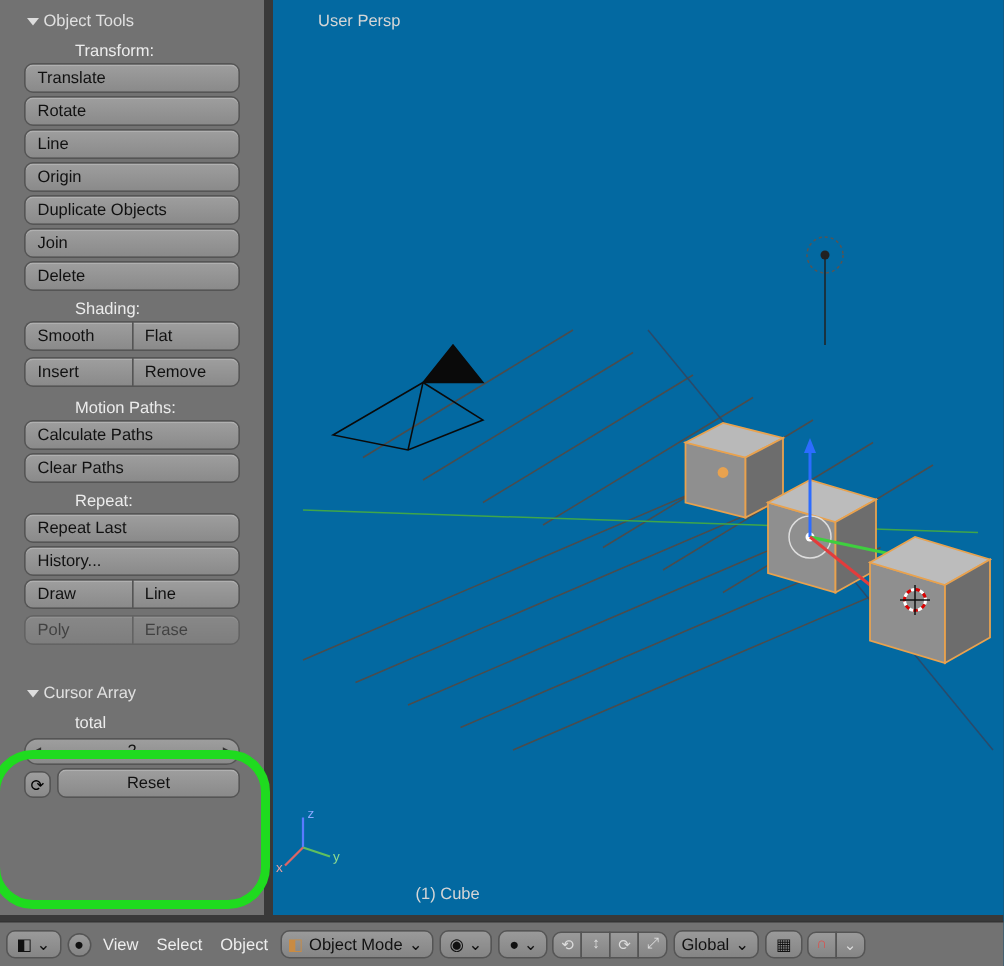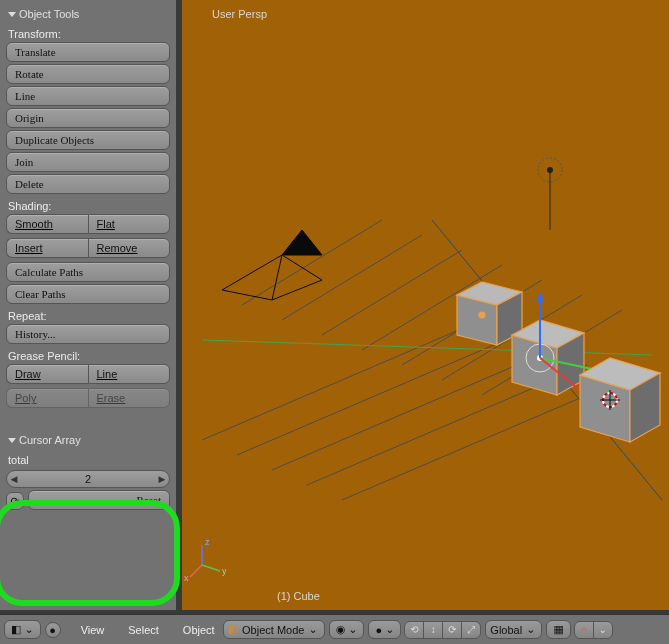--- a/index.html
+++ b/index.html
@@ -1,84 +1,84 @@
 <!DOCTYPE html>
 <html><head>
 <meta charset="utf-8">
 <style>
   * { box-sizing: border-box; margin: 0; padding: 0; font-family: sans-serif; }
   body { background: #393939; width: 669px; height: 644px; overflow: hidden; position: relative; }
   
   .sidebar {
     position: absolute; left: 0; top: 0; width: 176px; height: 610px;
-    background: #727272; padding: 4px 6px; overflow: hidden;
+    background: #727272; padding: 4px 16px; overflow: hidden;
   }
   .panel-header {
     font-size: 11px; color: #e0e0e0; padding: 4px 0 4px 2px;
     display: flex; align-items: center; gap: 3px;
   }
   .panel-header::before {
     content: ""; display: inline-block; width: 0; height: 0;
     border-left: 4px solid transparent; border-right: 4px solid transparent;
     border-top: 5px solid #ddd;
   }
   .section-label {
-    font-size: 11px; color: #ececec; padding: 4px 0 2px 2px;
+    font-size: 11px; color: #ececec; padding: 4px 0 2px 2px; margin-left: 32px;
   }
   .btn, .btn-half {
     background: linear-gradient(#9e9e9e, #8a8a8a);
     border: 1px solid #555; border-radius: 6px;
     font-size: 11px; color: #111; text-align: left;
     padding: 3px 8px; margin-bottom: 2px; cursor: pointer;
     box-shadow: inset 0 1px 0 rgba(255,255,255,0.2);
   }
-  .btn { width: 100%; display: block; font-family: Liberation Serif, serif; }
-  .btn-row { display: flex; gap: 0; margin-bottom: 2px; text-decoration: underline; }
+  .btn { width: 100%; display: block; }
+  .btn-row { display: flex; gap: 0; margin-bottom: 2px; }
   .btn-half { flex: 1; border-radius: 0; }
   .btn-half:first-child { border-radius: 6px 0 0 6px; border-right: none; }
   .btn-half:last-child { border-radius: 0 6px 6px 0; }
   
   .highlight-ring {
     position: absolute; border: 6px solid #1fdb1f; border-radius: 28px;
     left: -6px; top: 500px; width: 186px; height: 106px; pointer-events: none;
   }
   
   .spinner {
     background: linear-gradient(#9e9e9e, #8a8a8a);
     border: 1px solid #555; border-radius: 10px;
     display: flex; align-items: center; height: 18px; margin: 2px 0;
     font-size: 11px; color: #111;
   }
   .spinner .arrow { width: 14px; text-align: center; color: #333; cursor: pointer; font-size: 9px; }
   .spinner .val { flex: 1; text-align: center; }
   .reset-row { display: flex; gap: 4px; align-items: center; }
   .reset-icon { width: 18px; height: 18px; display: flex; align-items: center; justify-content: center;
     background: linear-gradient(#9e9e9e,#8a8a8a); border: 1px solid #555; border-radius: 6px; font-size: 11px; }
-  .reset-btn { flex: 1; text-align: right; }
+  .reset-btn { flex: 1; text-align: center; }
   
   .viewport {
     position: absolute; left: 182px; top: 0; right: 0; height: 610px;
-    background: #a16207;
+    background: #0369a1;
   }
   .vp-label {
     position: absolute; font-size: 11px; color: #d6d6d6;
   }
   
   .bottom-bar {
     position: absolute; left: 0; bottom: 0; width: 100%; height: 30px;
     background: #727272; border-top: 1px solid #333;
     display: flex; align-items: center; padding: 0 4px; gap: 4px;
     font-size: 11px; color: #ddd;
   }
   .hb-btn {
     background: linear-gradient(#9a9a9a,#858585); border: 1px solid #555;
     border-radius: 6px; padding: 2px 6px; font-size: 11px; color: #111;
     display: flex; align-items: center; gap: 3px; cursor: pointer;
   }
-  .hb-link { color: #eee; padding: 0 4px; cursor: pointer; margin-left: 12px; }
+  .hb-link { color: #eee; padding: 0 4px; cursor: pointer; }
   .hb-icongrp { display: flex; }
   .hb-ico {
     width: 20px; height: 18px; background: linear-gradient(#9a9a9a,#858585);
     border: 1px solid #555; display: flex; align-items: center; justify-content: center;
     font-size: 10px; margin-left: -1px;
   }
   .hb-ico:first-child { border-radius: 6px 0 0 6px; }
   .hb-ico:last-child { border-radius: 0 6px 6px 0; }
   .hb-sel {
     background: linear-gradient(#9a9a9a,#858585); border: 1px solid #555;
@@ -111,27 +111,28 @@
   <div class="btn-row">
     <button class="btn-half">Smooth</button>
     <button class="btn-half">Flat</button>
   </div>
 
   <div class="btn-row">
     <button class="btn-half">Insert</button>
     <button class="btn-half">Remove</button>
   </div>
 
+  <div class="section-label">Motion Paths:</div>
   <button class="btn">Calculate Paths</button>
   <button class="btn">Clear Paths</button>
 
   <div class="section-label">Repeat:</div>
+  <button class="btn">Repeat Last</button>
   <button class="btn">History...</button>
 
-  <div class="section-label">Grease Pencil:</div>
   <div class="btn-row">
     <button class="btn-half">Draw</button>
     <button class="btn-half">Line</button>
   </div>
   <div class="btn-row" style="opacity:0.5">
     <button class="btn-half">Poly</button>
     <button class="btn-half">Erase</button>
   </div>
 
   <div class="panel-header" style="margin-top:20px">

